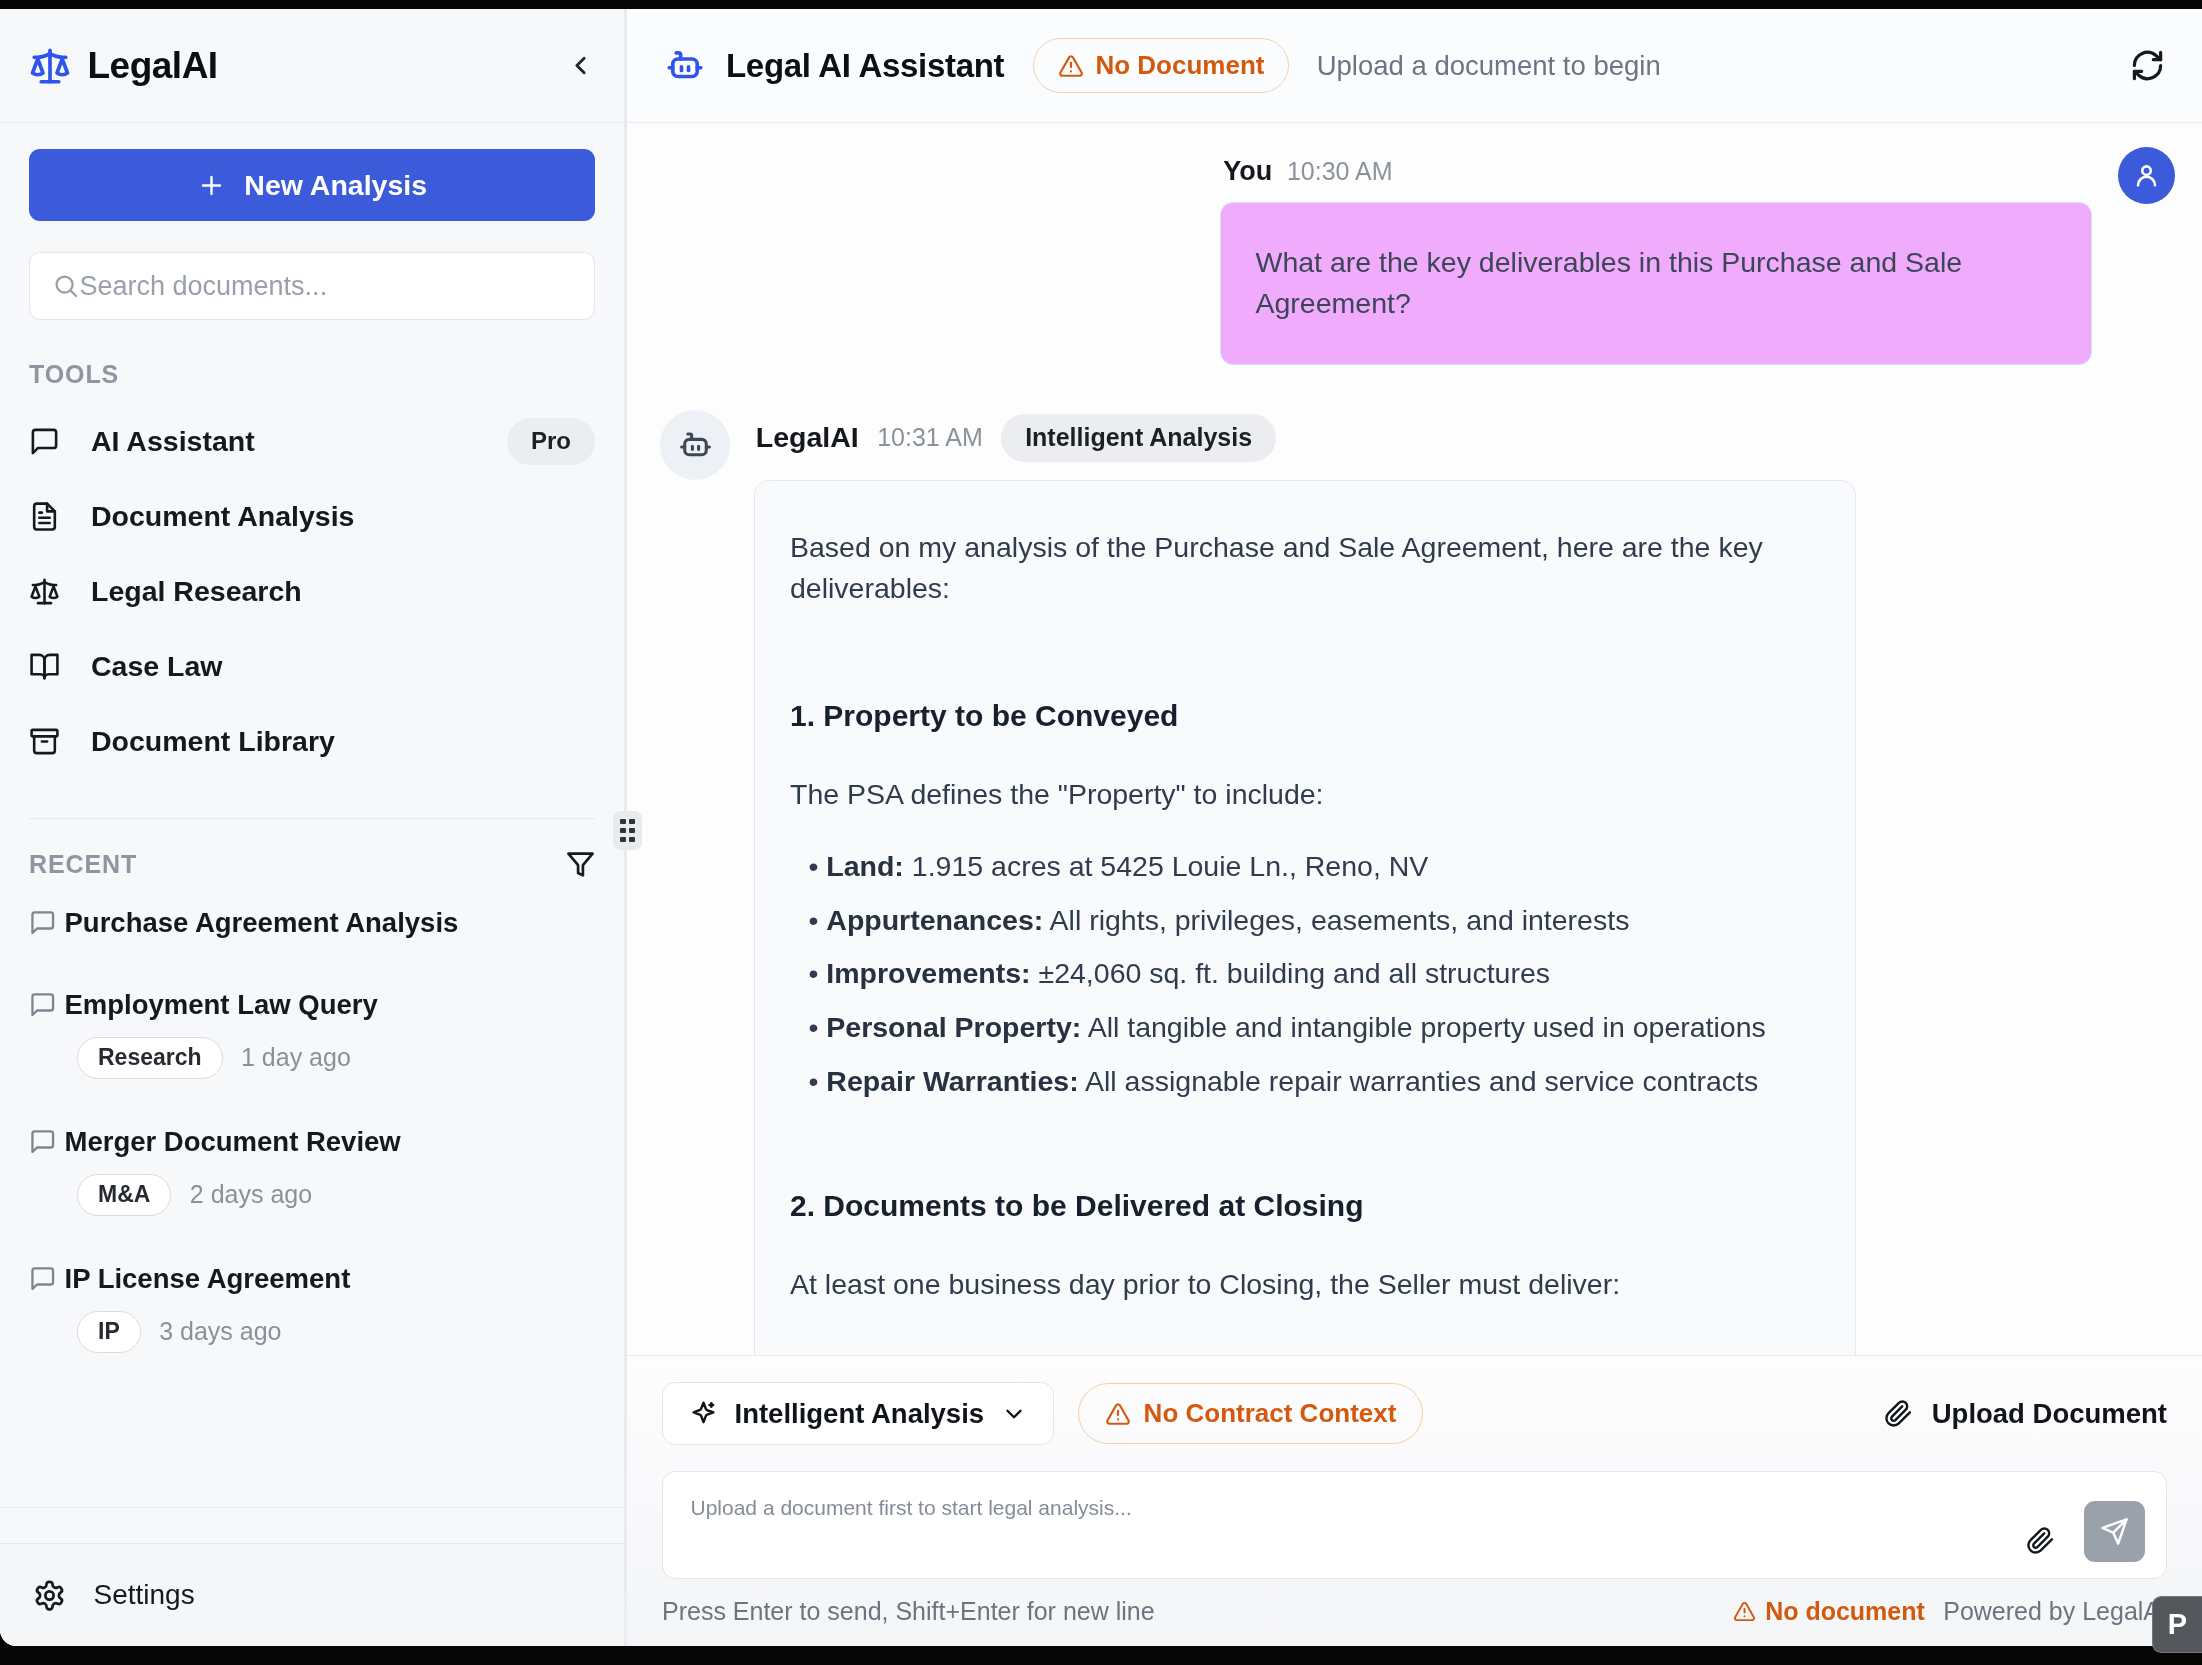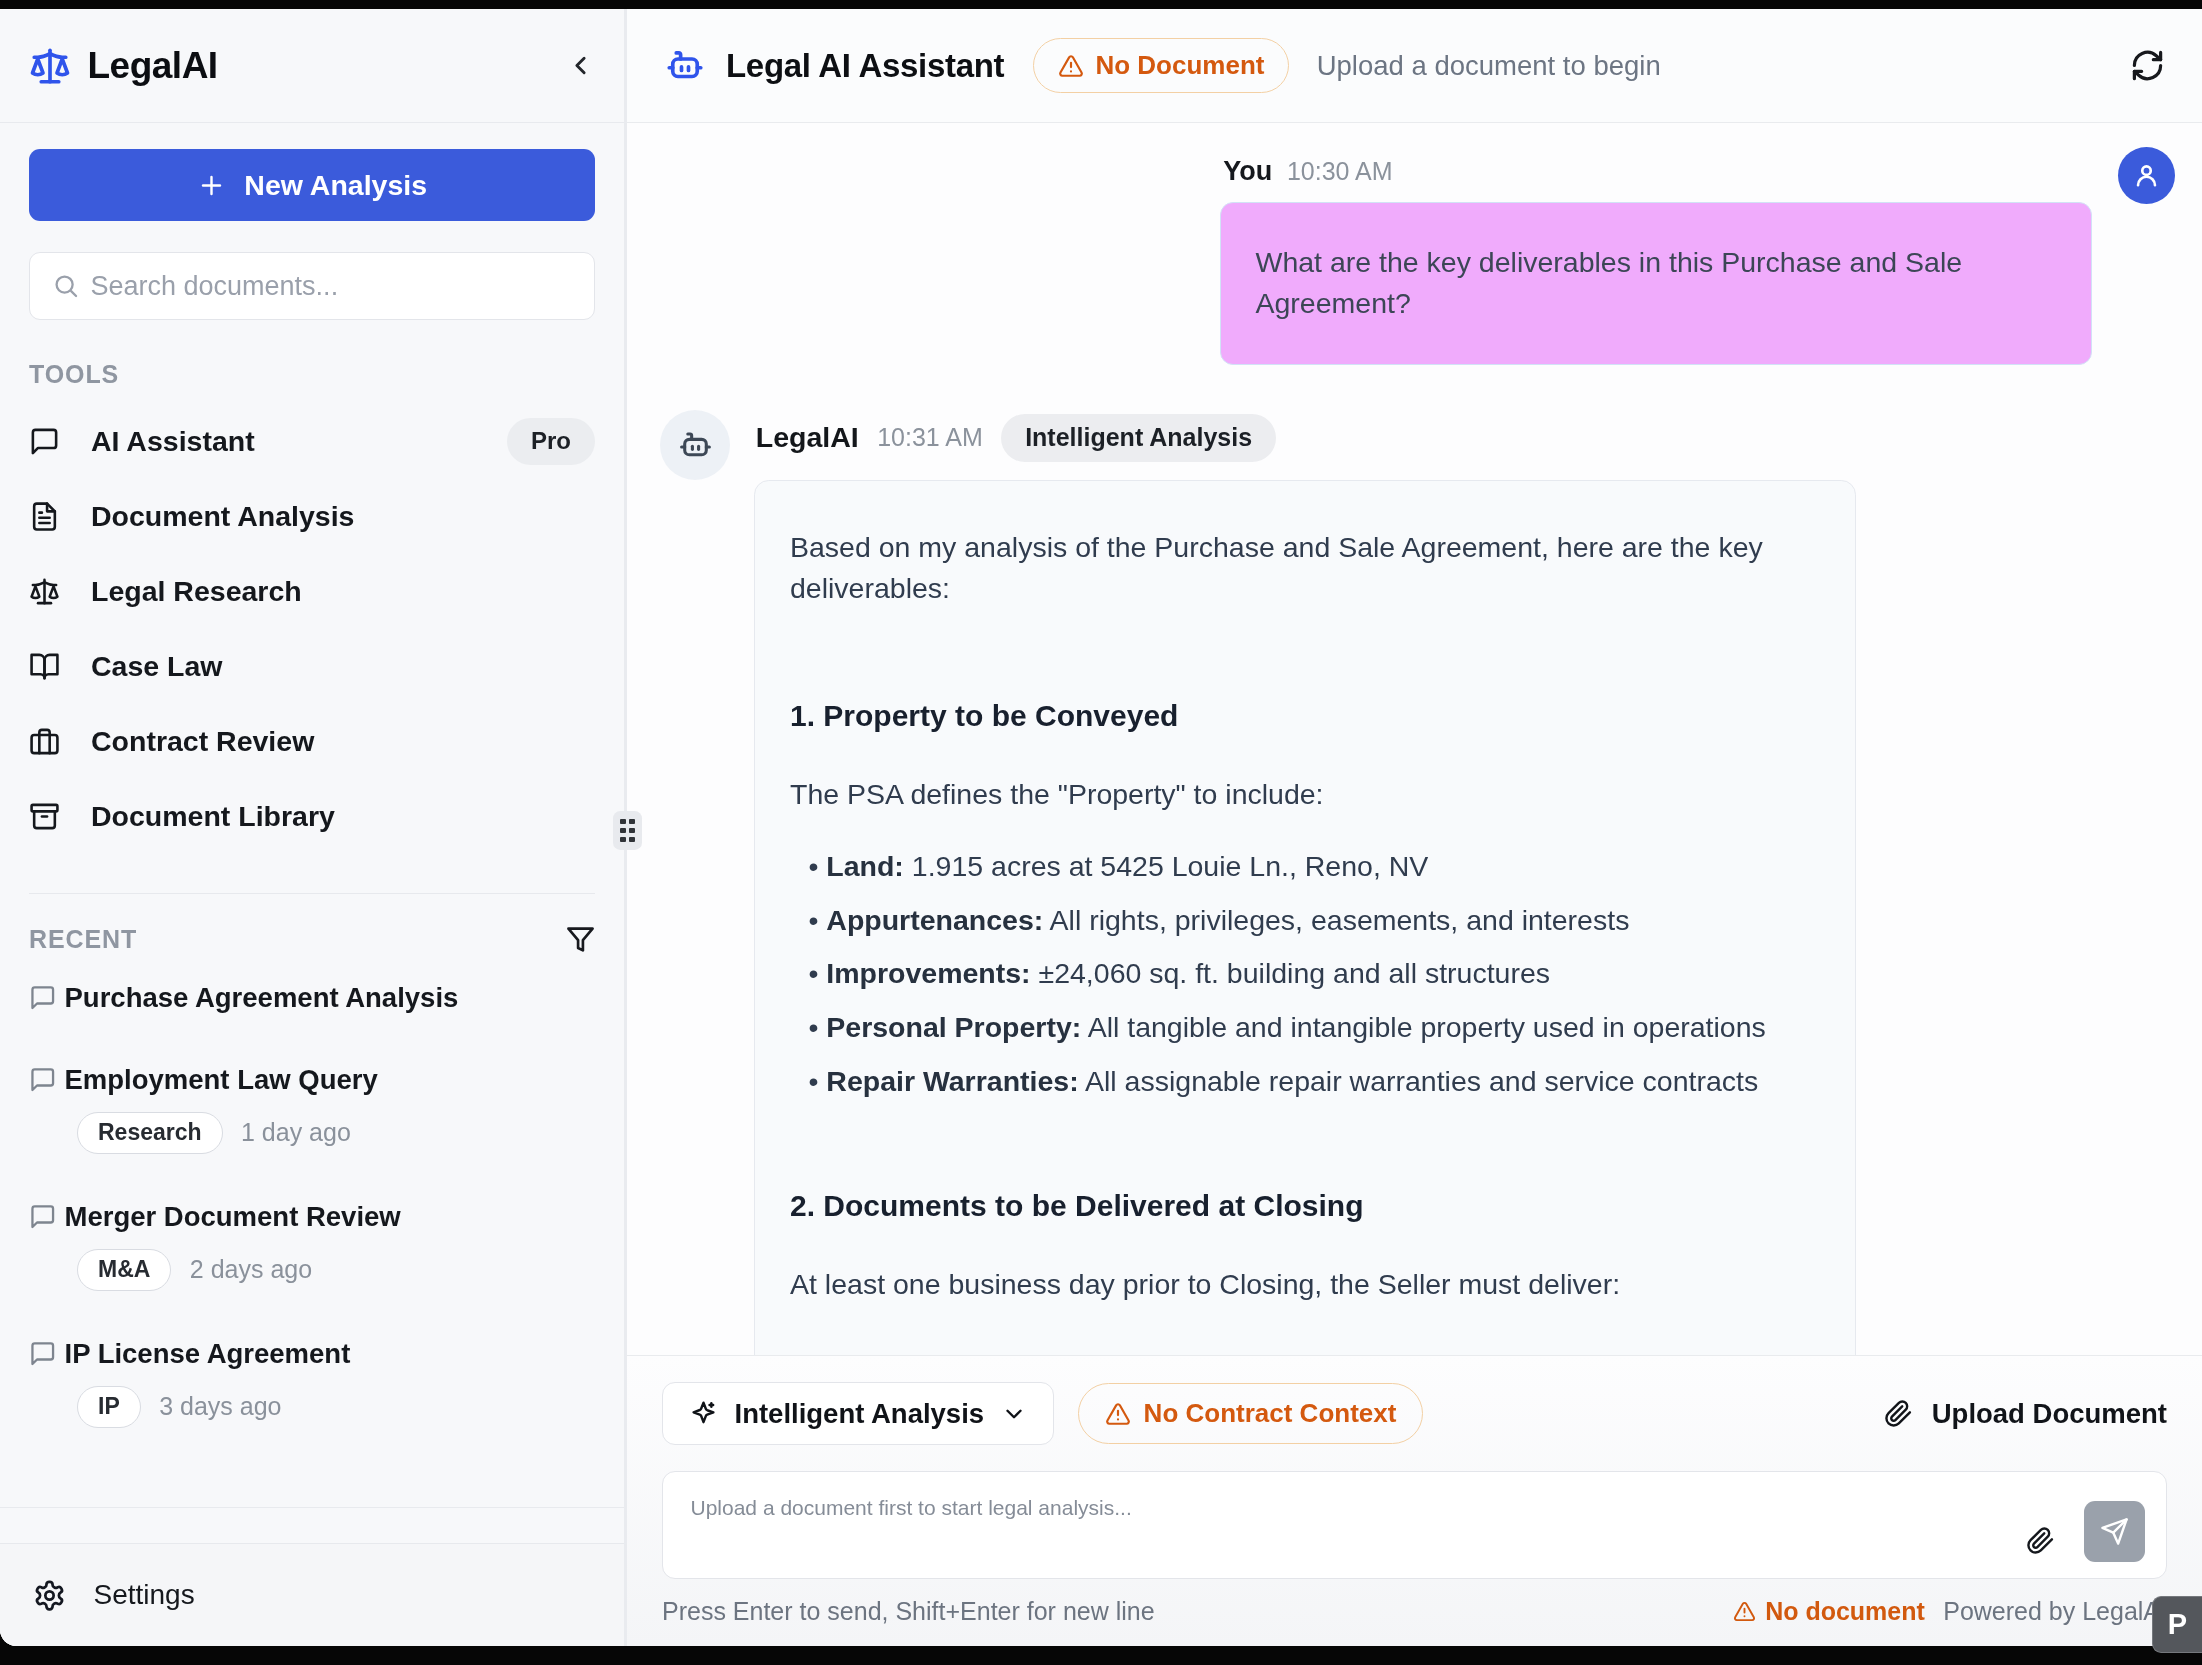--- a/index.html
+++ b/index.html
@@ -46,21 +46,21 @@
     height:72px; flex:0 0 72px;
     background:#3b5bdb; color:#fff;
     border:none; border-radius:11px;
     font-size:28.5px; font-weight:600; font-family:inherit;
     display:flex; align-items:center; justify-content:center; gap:18.4px;
     cursor:pointer;
   }
   .search-box {
     margin-top:31px; height:68px; flex:0 0 68px;
     background:#fff; border:1.8px solid #e3e5ea; border-radius:11px;
-    display:flex; align-items:center; gap:11px; padding:0 22px;
+    display:flex; align-items:center; gap:0; padding:0 22px;
     color:#9aa0ab;
   }
   .search-box input {
     border:none; outline:none; background:transparent;
     font-size:27px; color:#30353d; flex:1; font-family:inherit;
   }
   .search-box input::placeholder { color:#9aa0ab; }
   .section-label {
     margin-top:40px;
     font-size:25px; font-weight:600; color:#8f96a1; letter-spacing:0.9px;
@@ -324,29 +324,20 @@
           <span class="t-label">Legal Research</span>
         </div>
         <div class="tool-item">
           <span>
             <svg width="31" height="31" viewBox="0 0 24 24" fill="none" stroke="currentColor" stroke-width="2" stroke-linecap="round" stroke-linejoin="round">
                 <path d="M2 3h6a4 4 0 0 1 4 4v14a3 3 0 0 0-3-3H2z"></path>
                 <path d="M22 3h-6a4 4 0 0 0-4 4v14a3 3 0 0 1 3-3h7z"></path>
               </svg>
           </span>
           <span class="t-label">Case Law</span>
-        </div>
-        <div class="tool-item">
-          <span>
-            <svg width="31" height="31" viewBox="0 0 24 24" fill="none" stroke="currentColor" stroke-width="2" stroke-linecap="round" stroke-linejoin="round">
-                <rect x="2" y="7" width="20" height="14" rx="2"></rect>
-                <path d="M16 21V5a2 2 0 0 0-2-2h-4a2 2 0 0 0-2 2v16"></path>
-              </svg>
-          </span>
-          <span class="t-label">Contract Review</span>
         </div>
         <div class="tool-item">
           <span>
             <svg width="31" height="31" viewBox="0 0 24 24" fill="none" stroke="currentColor" stroke-width="2" stroke-linecap="round" stroke-linejoin="round">
                 <rect x="2" y="3" width="20" height="5" rx="1"></rect>
                 <path d="M4 8v11a2 2 0 0 0 2 2h12a2 2 0 0 0 2-2V8"></path>
                 <path d="M10 12h4"></path>
               </svg>
           </span>
           <span class="t-label">Document Library</span>

